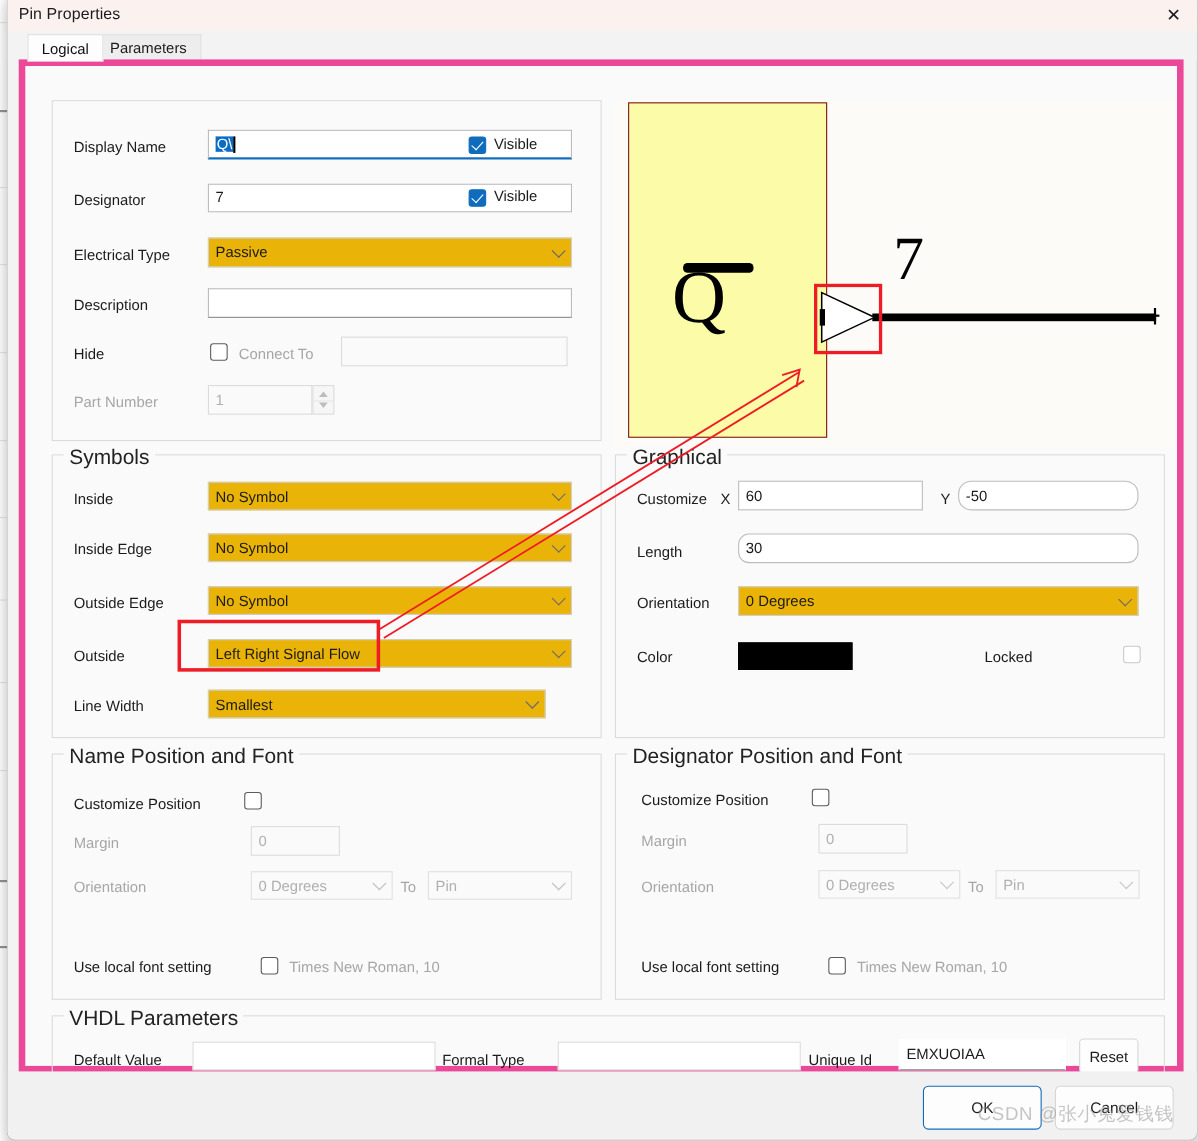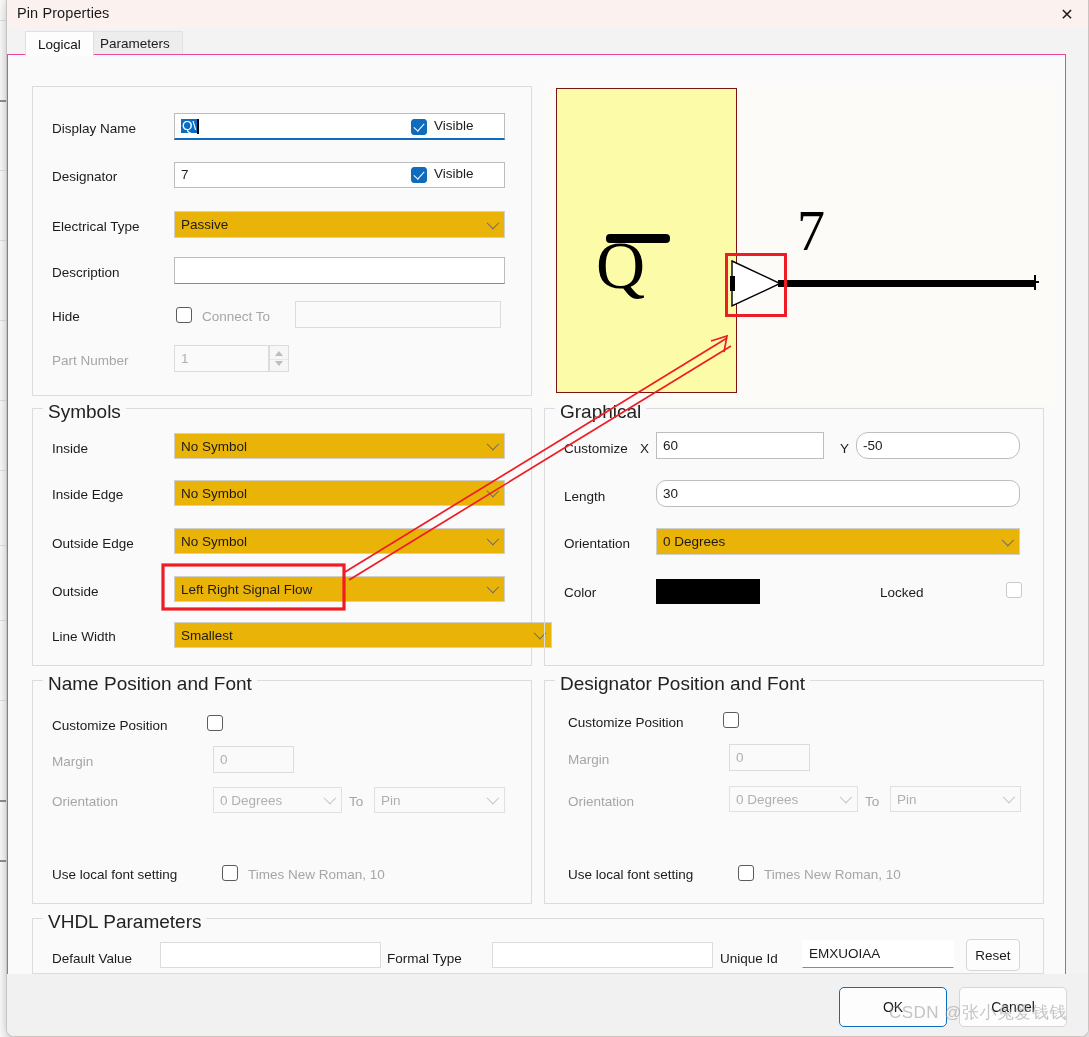--- a/index.html
+++ b/index.html
@@ -57,24 +57,24 @@
     font-size: 13.5px; color: #1b1b1b; cursor: pointer;
     border: 1px solid #e2e2e2; border-bottom: none;
     background: #ededed;
   }
   .tab.active { background: #fdfdfd; border-color: #e0e0e0; color: #111; z-index: 3; height: 25px; }
   #tab0 { left: 18px; }
   #tab1 { left: 80px; }
 
   
   .content {
-    position: absolute; left: 0; top: 54px;
+    position: absolute; left: 10px; top: 54px;
     width: 1059px; height: 921px;
     background: #fafafa;
-    border: 1px solid #ec4899;
+    border: 6px solid #ec4899;
     padding-left: 21px;
   }
 
   
   .group {
     position: absolute;
     border: 1px solid #dcdcdc;
     background: transparent;
   }
   .group > .legend {
@@ -326,21 +326,21 @@
       <span class="chev"></span>
     </div>
 
     <div class="lbl" style="left:44px; top:529px;">Outside</div>
     <div class="sel" style="left:166px; top:521px; width:331px; height:26px;">
       <span>Left Right Signal Flow</span>
       <span class="chev"></span>
     </div>
 
     <div class="lbl" style="left:44px; top:574px;">Line Width</div>
-    <div class="sel" style="left:166px; top:567px; width:378px; height:26px;">
+    <div class="sel" style="left:166px; top:567px; width:307px; height:26px;">
       <span>Smallest</span>
       <span class="chev"></span>
     </div>
 
     <div class="group" style="left:536px; top:353px; width:500px; height:258px;">
       <div class="legend">Graphical</div>
     </div>
 
     <div class="lbl" style="left:556px; top:386px;">Customize</div>
     <div class="lbl" style="left:632px; top:386px;">X</div>

